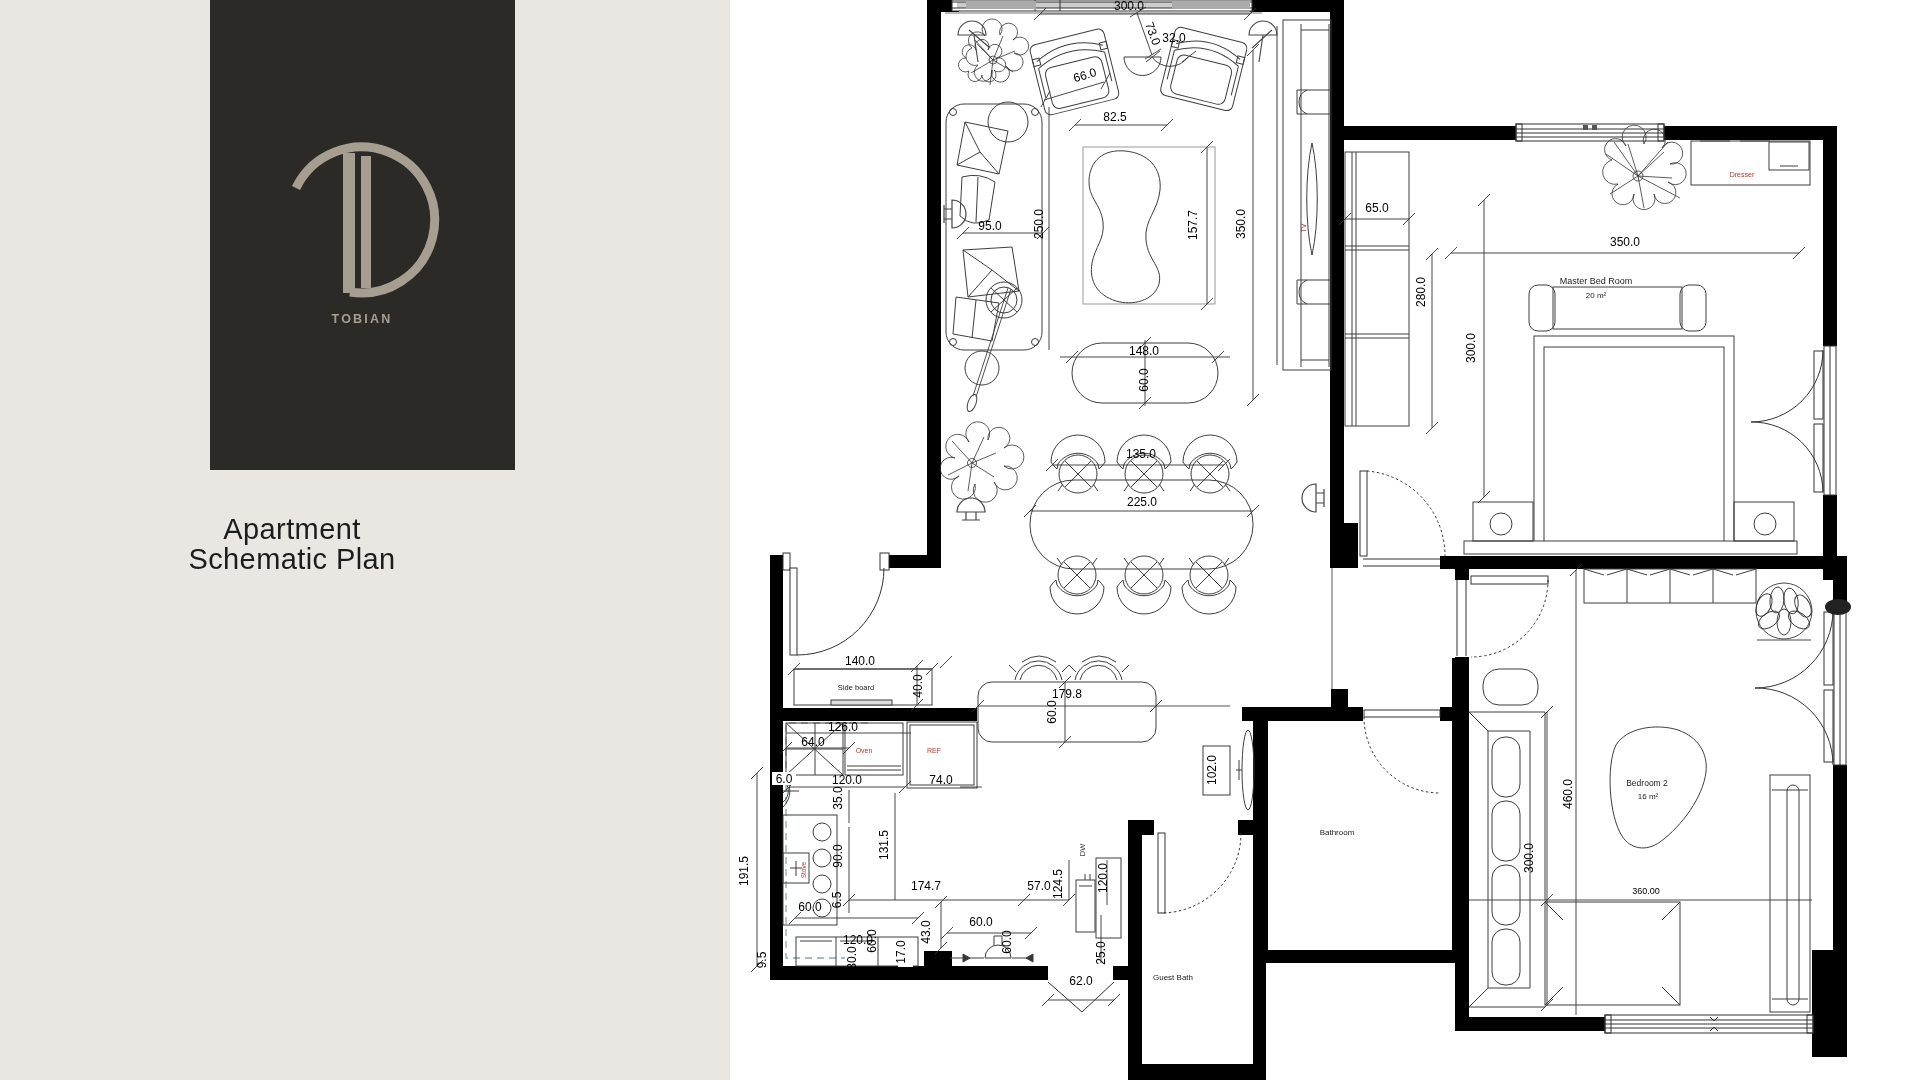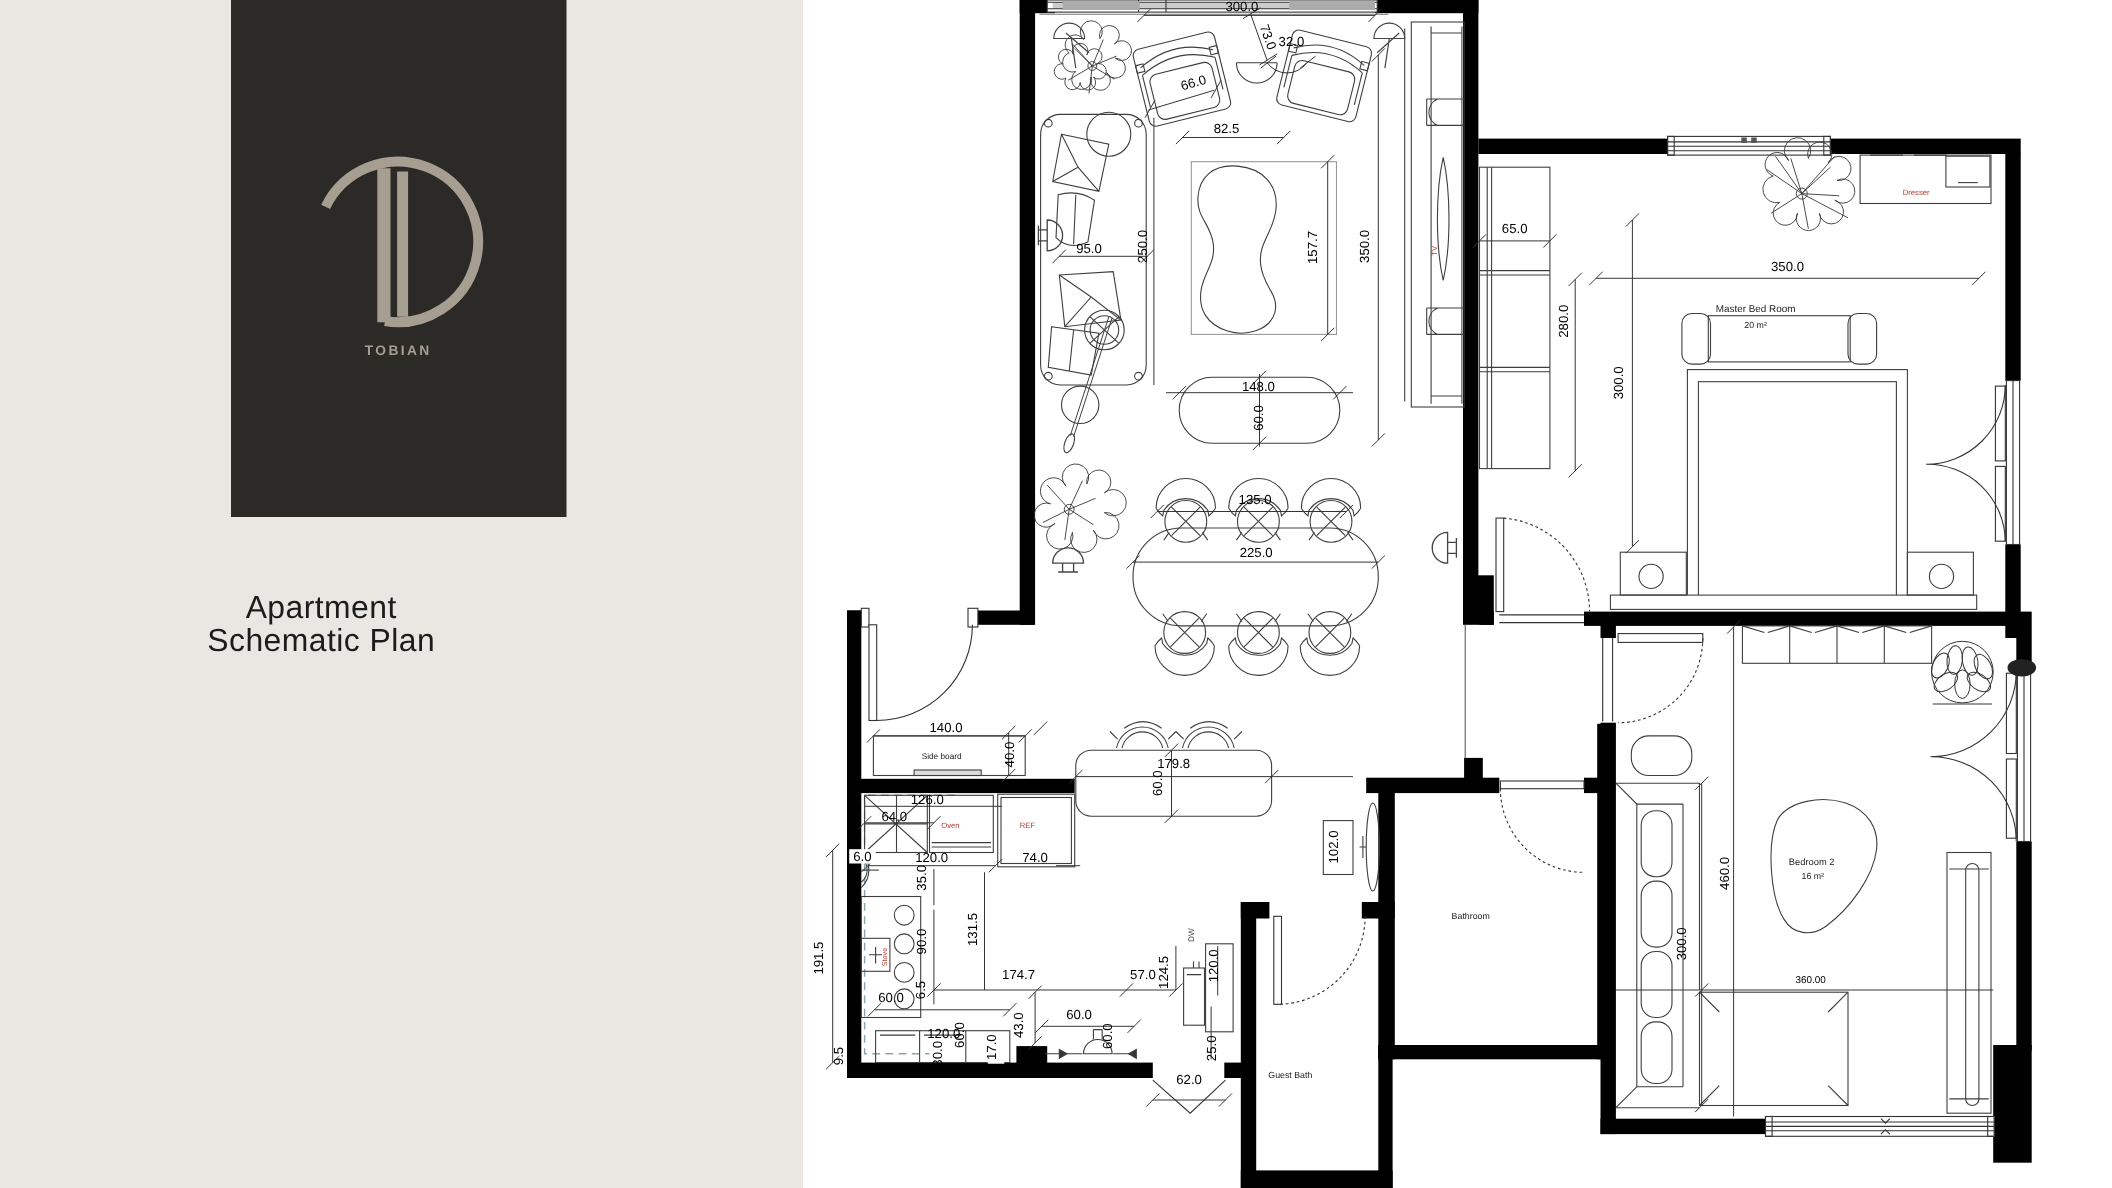--- a/index.html
+++ b/index.html
@@ -1,19 +1,19 @@
 <!DOCTYPE html>
 <html><head>
 <meta charset="utf-8">
 <style>
   html,body{margin:0;padding:0;width:1920px;height:1080px;background:#ffffff;overflow:hidden;}
   body{font-family:"Liberation Sans", sans-serif;}
   #leftpanel{position:absolute;left:0;top:0;width:730px;height:1080px;background:#eae7e2;}
   #card{position:absolute;left:210px;top:0;width:305px;height:470px;background:#2b2a27;}
-  #title{position:absolute;left:0px;top:538px;width:584px;text-align:center;color:#1c1c1c;font-size:29px;line-height:30px;letter-spacing:0.4px;}
+  #title{position:absolute;left:0px;top:514px;width:584px;text-align:center;color:#1c1c1c;font-size:29px;line-height:30px;letter-spacing:0.4px;}
   svg{position:absolute;left:0;top:0;}
   text{font-family:"Liberation Sans", sans-serif;}
 </style>
 </head>
 <body>
 
 <div id="leftpanel">
 
   <div id="card">
 

